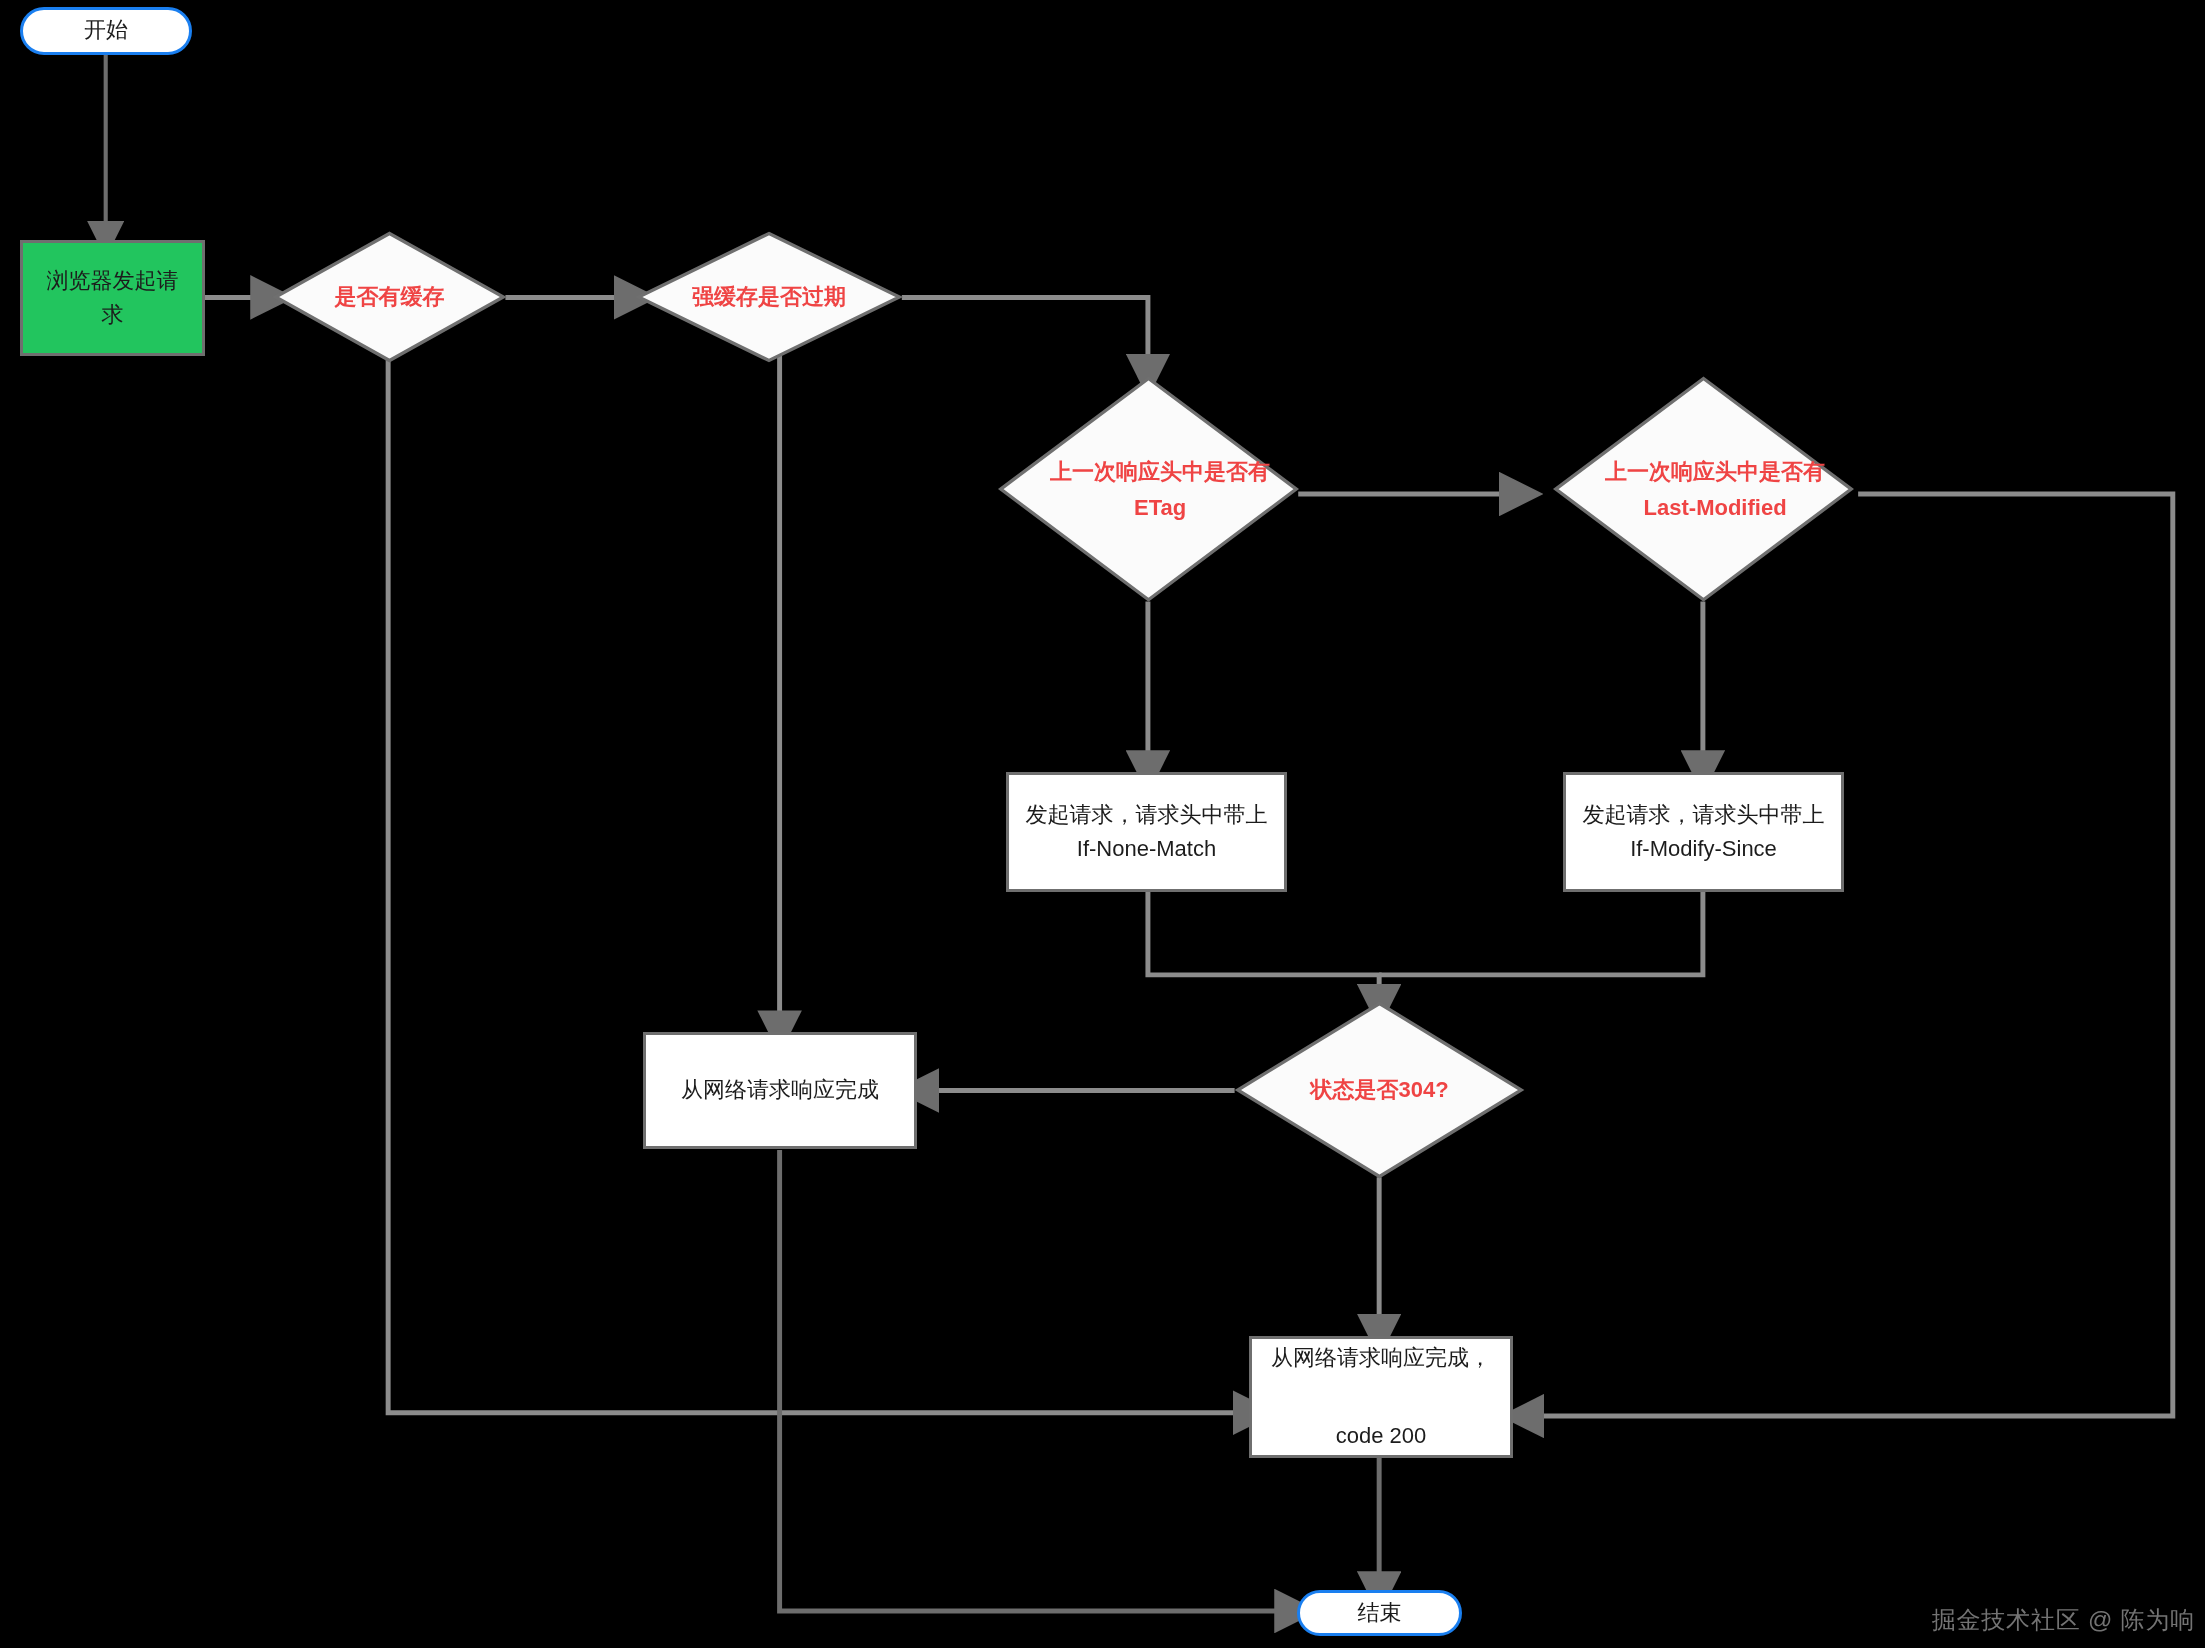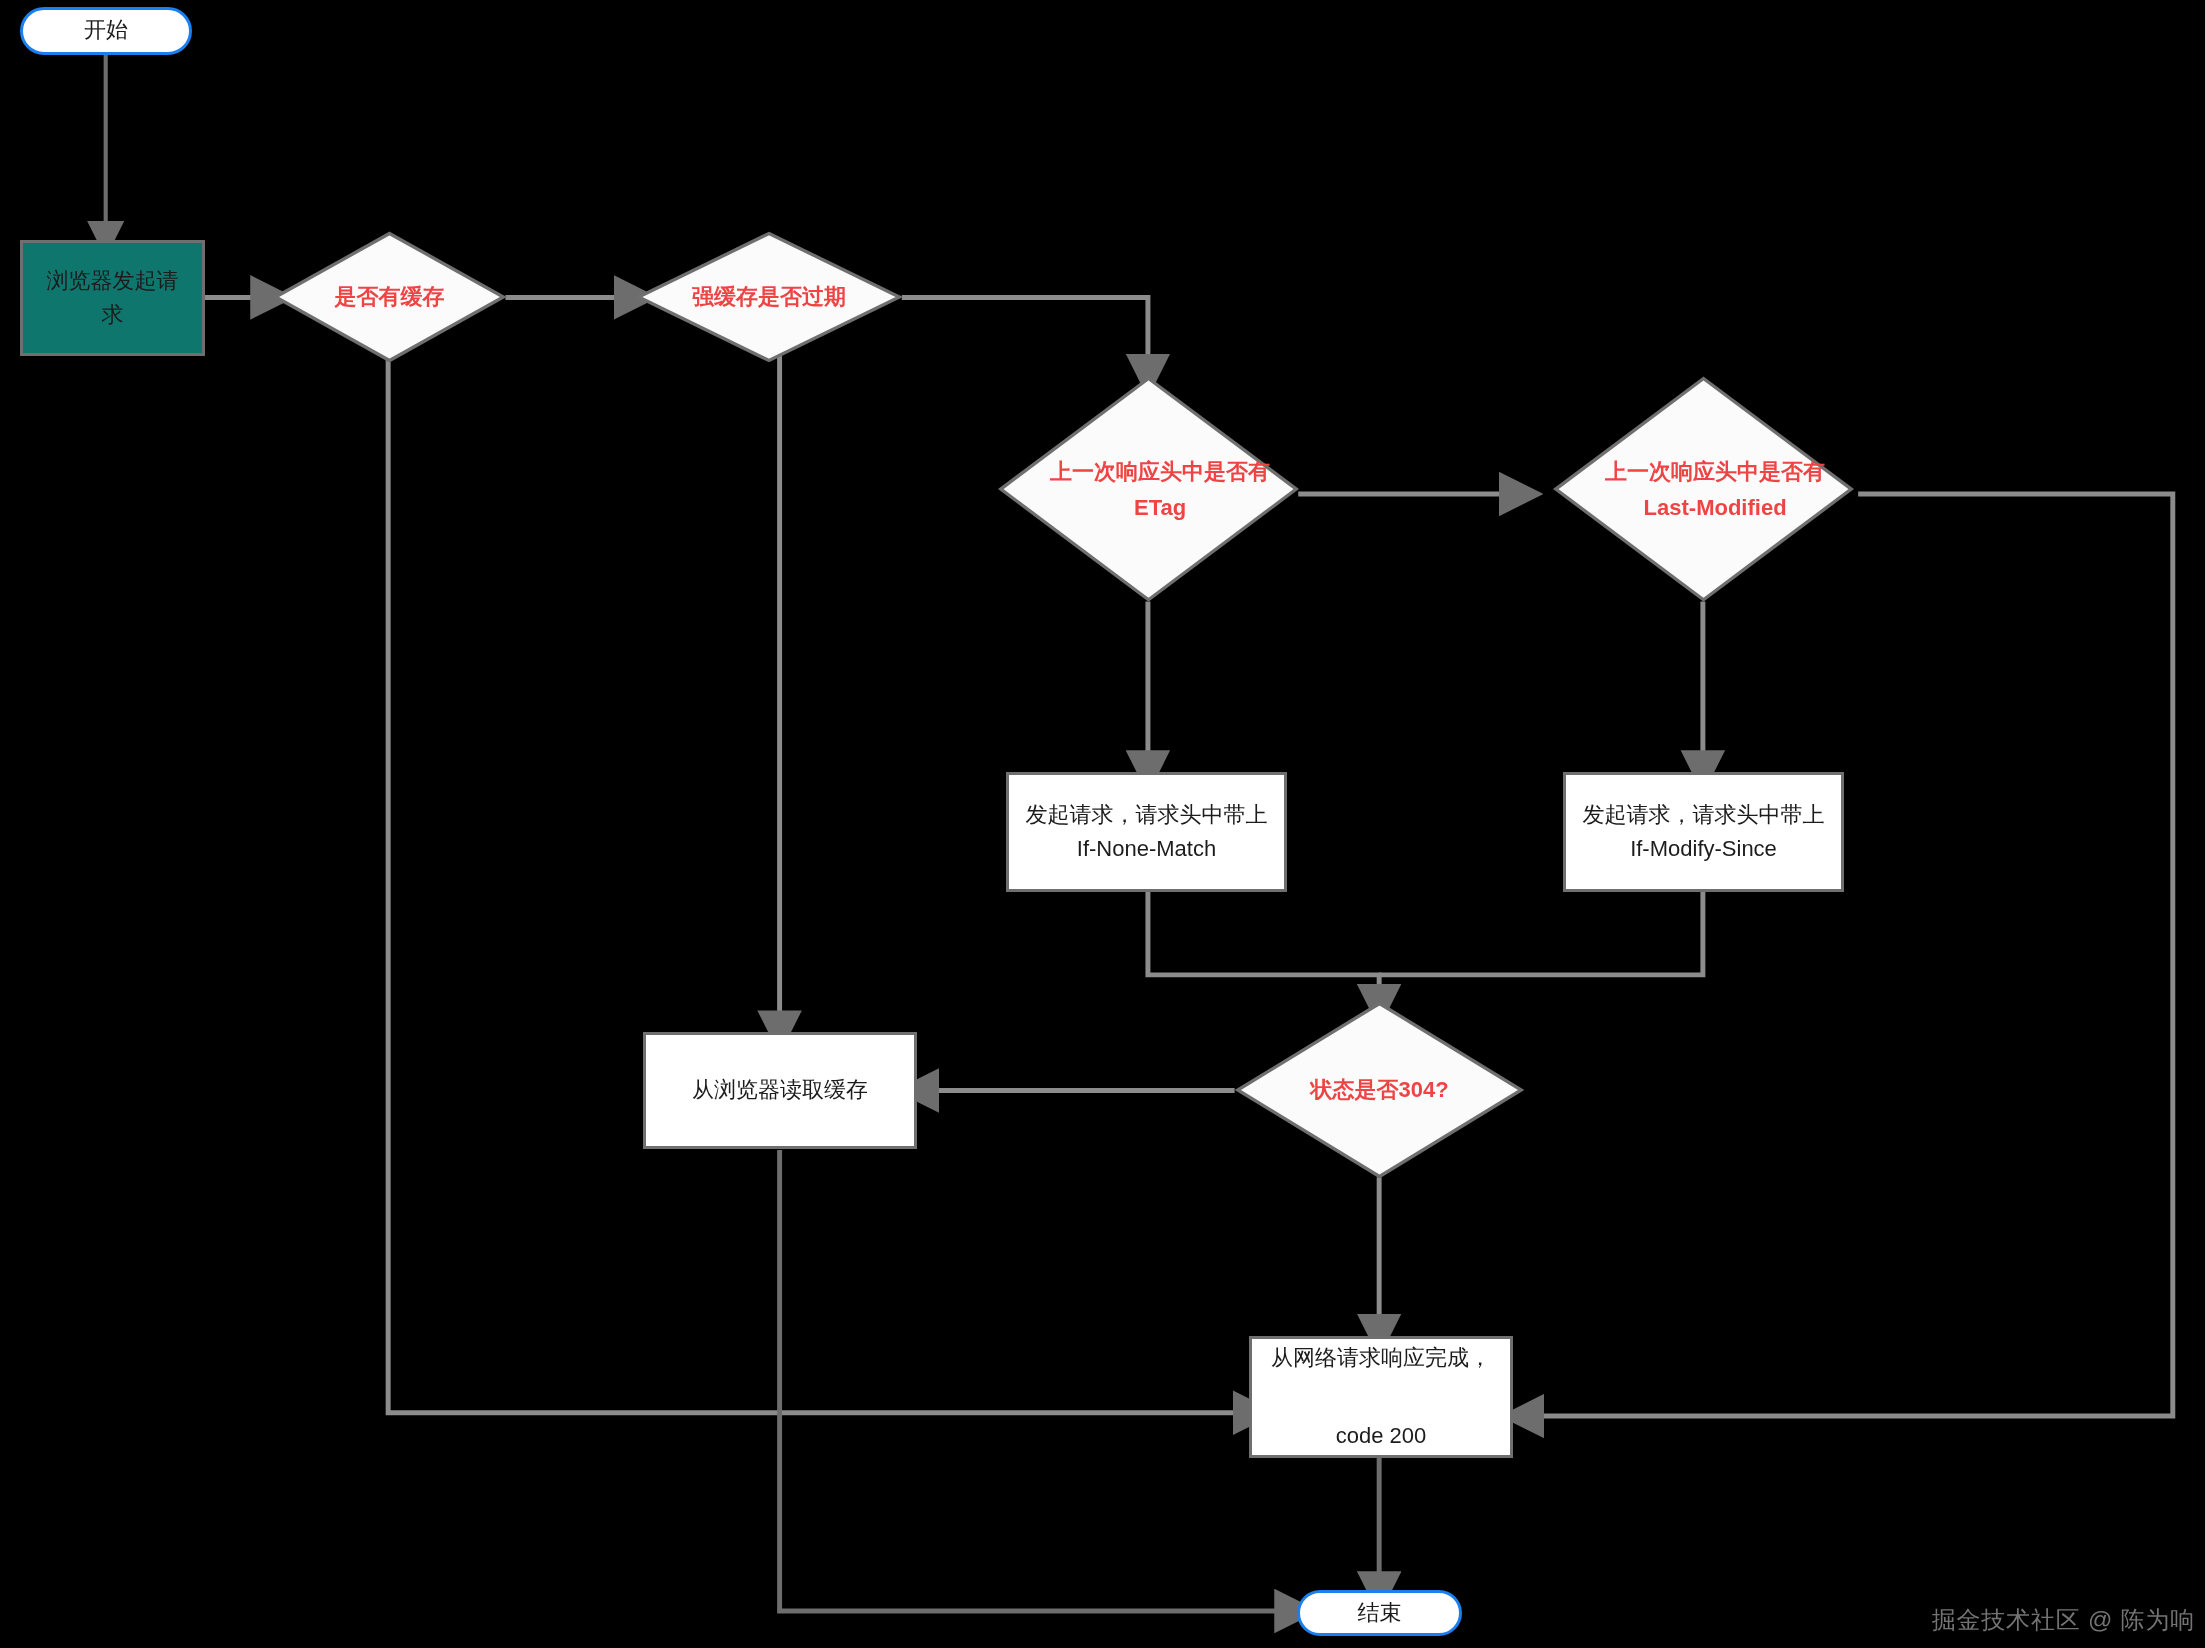--- a/index.html
+++ b/index.html
@@ -42,21 +42,21 @@
   .process {
     background: #ffffff;
     border: 3.3px solid #6f6f6f;
     color: #1c1c1c;
     font-size: 22px;
     line-height: 1.55;
     padding: 5px 8.3px;
   }
   
   .process.accent {
-    background: #0f766e;
+    background: #22c55e;
     border-color: #6f6f6f;
   }
   
   .diamond-wrap {
     position: absolute;
   }
   .diamond-wrap svg {
     position: absolute;
     left: 0; top: 0;
     overflow: visible;
@@ -187,21 +187,21 @@
     <span>发起请求，请求头中带上</span>
     <span>If-None-Match</span>
   </div>
 
   <div class="node process" style="left:1563px; top:772px; width:281px; height:120px; flex-direction:column;">
     <span>发起请求，请求头中带上</span>
     <span>If-Modify-Since</span>
   </div>
 
   <div class="node process" style="left:643px; top:1032px; width:274px; height:117px;">
-    <span>从浏览器读取缓存</span>
+    <span>从网络请求响应完成</span>
   </div>
 
   <div class="diamond-wrap" style="left:1235px; top:1001px; width:289px; height:178px;">
     <svg width="289" height="178" viewBox="0 0 350 216">
       <polygon points="175,3 347,108 175,213 3,108" fill="#fbfbfb" stroke="#6f6f6f" stroke-width="4"></polygon>
     </svg>
     <div class="diamond-label">状态是否304?</div>
   </div>
 
   <div class="node process" style="left:1249px; top:1336px; width:264px; height:122px; flex-direction:column;gap:44px;">

